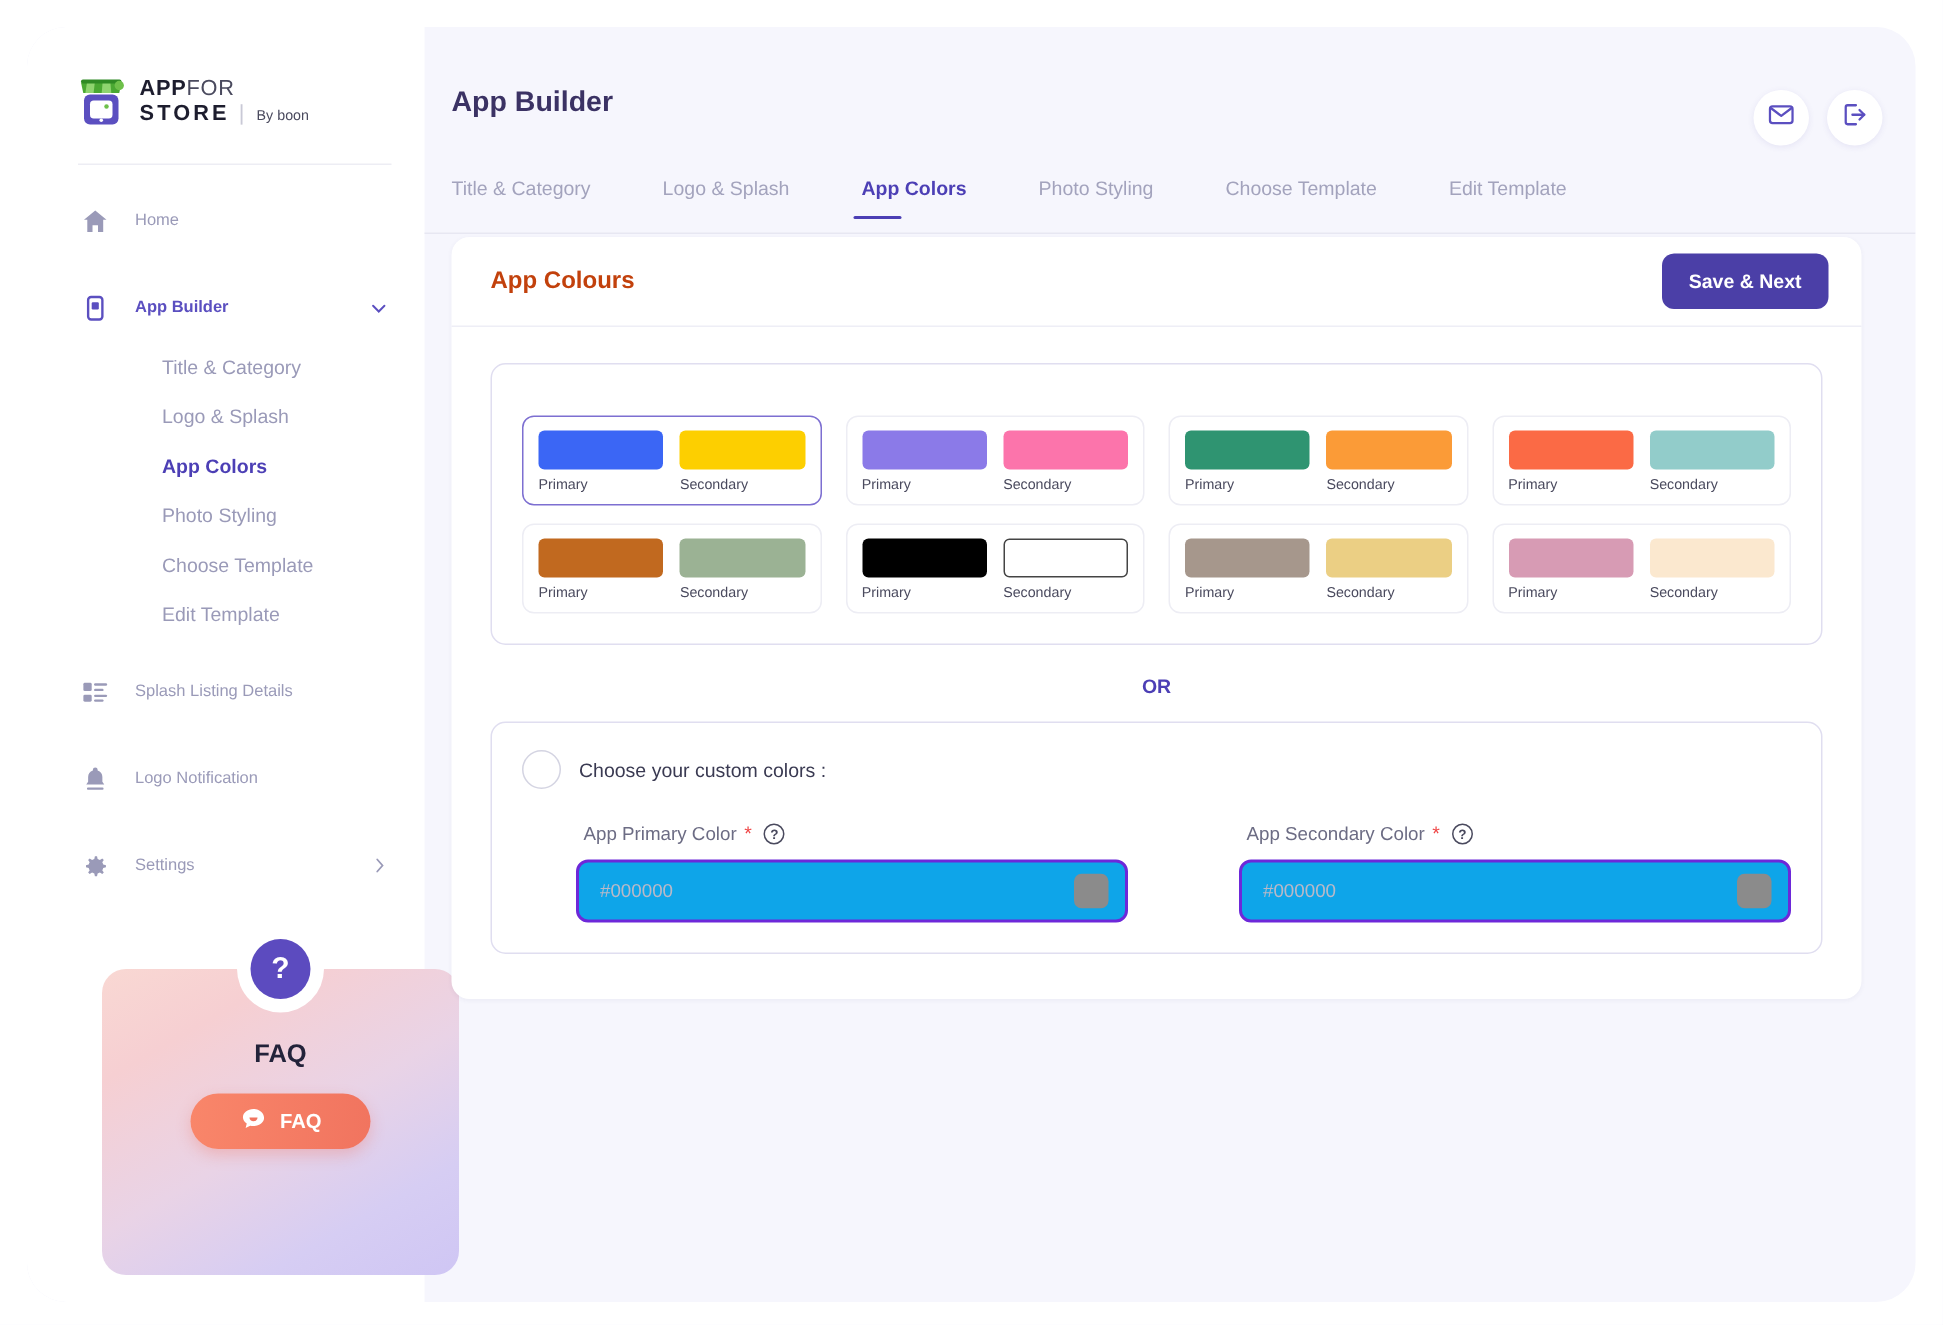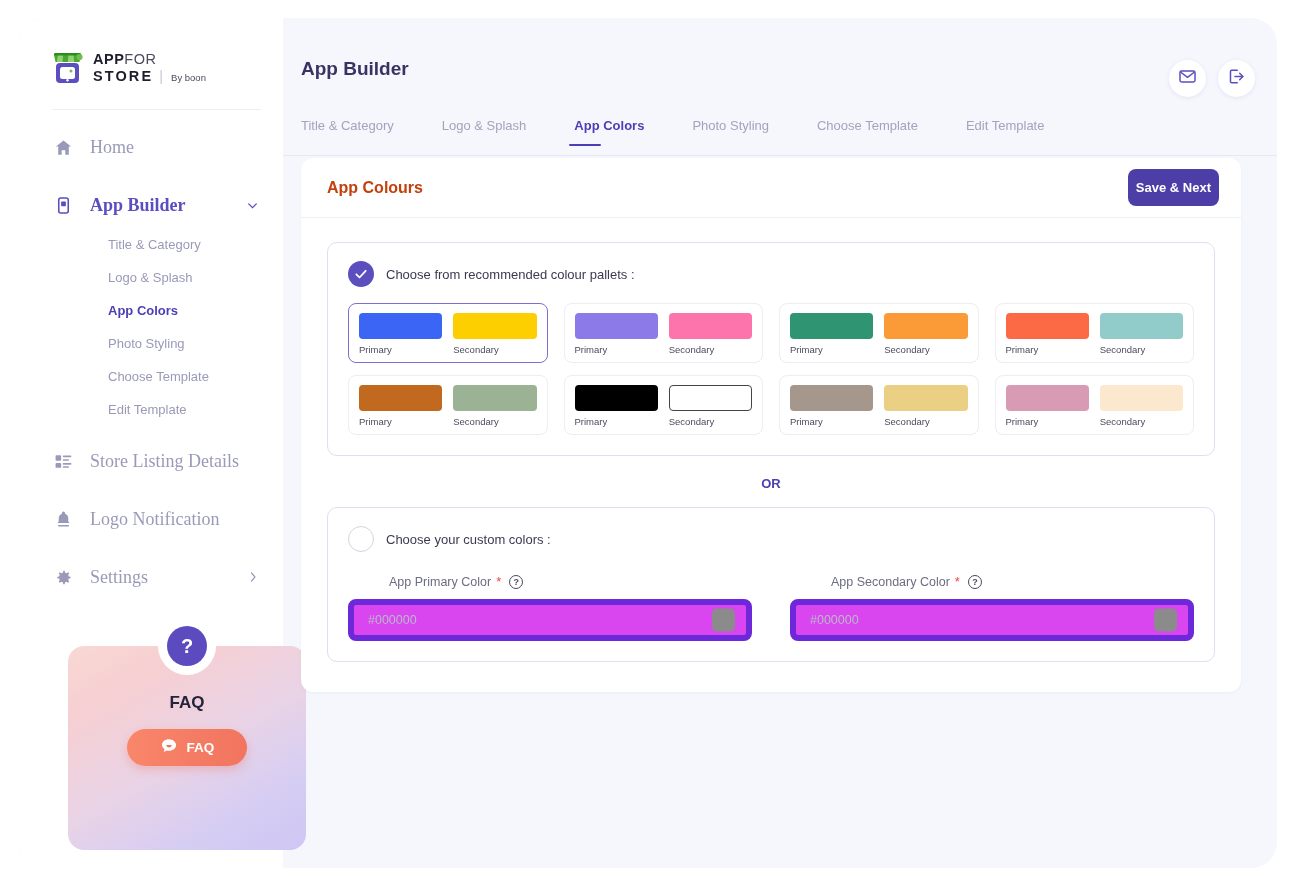--- a/index.html
+++ b/index.html
@@ -54,21 +54,21 @@
 
   .nav { padding-top: 14px; }
   .nav-item {
     display: flex; align-items: center;
     gap: 16px;
     height: 46px;
     padding: 0 24px 0 34px;
     cursor: pointer;
   }
   .nav-ico { width: 22px; flex: 0 0 22px; display: flex; align-items: center; justify-content: center; color: #9a9ab8; }
-  .nav-label { font-size: 18px; color: #9a9ab8; flex: 1; font-family: Liberation Serif, serif; }
+  .nav-label { font-size: 11px; color: #9a9ab8; flex: 1; }
   .nav-item.active .nav-label { color: #5b4fc0; font-weight: 600; }
   .nav-item.active .nav-ico { color: #5b4fc0; }
   .nav-chev { color: #9a9ab8; display: flex; }
   .nav-item.active .nav-chev { color: #5b4fc0; }
 
   .subnav { padding: 0 0 0 0; }
   .subnav-item {
     height: 33px;
     display: flex; align-items: center;
     padding-left: 90px;
@@ -170,21 +170,21 @@
     display: flex; align-items: center; justify-content: space-between;
     padding: 0 22px 0 26px;
   }
   #card-title { font-size: 16px; font-weight: 700; color: #c2410c; }
   #save-next {
     background: #4b3fa7;
     color: #fff;
     border: none;
     font-family: inherit;
     font-size: 13px; font-weight: 700;
-    padding: 11px 8px;
+    padding: 11px 18px;
     border-radius: 8px;
     cursor: pointer;
     margin-left: 28px;
   }
 
   #card-body { padding: 24px 26px 30px; }
 
   .panel {
     border: 1px solid #e0def0;
     border-radius: 10px;
@@ -241,24 +241,24 @@
   .help-ico {
     width: 14px; height: 14px; border-radius: 50%;
     border: 1.2px solid #4a4a5e; color: #4a4a5e;
     font-size: 9px; line-height: 12px; text-align: center;
     margin-left: 3px; cursor: pointer; font-weight: 700;
   }
   .color-input {
     margin-top: 10px;
     position: relative;
     height: 42px;
-    border: 6px solid #6d28d9;
+    border: 2px solid #6d28d9;
     border-radius: 8px;
-    background: #d946ef;
-    display: flex; align-items: center;
+    background: #0ea5e9;
+    display: flex; align-items: center; margin-left: 36px;
   }
   .color-input input {
     border: none; outline: none; background: transparent;
     font-family: inherit; font-size: 12.5px; color: #3a3a52;
     padding: 0 54px 0 14px; width: 100%; height: 100%;
   }
   .color-input input::placeholder { color: #b9b9c8; }
   .color-chip {
     position: absolute; right: 11px; top: 50%; transform: translateY(-50%);
     width: 23px; height: 23px; border-radius: 5px;
@@ -341,21 +341,21 @@
         <span class="nav-ico">
           <svg width="19" height="19" viewBox="0 0 24 24" fill="currentColor">
               <rect x="2" y="4" width="7" height="7" rx="1.2"></rect>
               <rect x="2" y="14" width="7" height="6" rx="1.2"></rect>
               <rect x="11" y="4.5" width="11" height="2" rx="1"></rect>
               <rect x="11" y="9" width="8" height="2" rx="1"></rect>
               <rect x="11" y="14" width="11" height="2" rx="1"></rect>
               <rect x="11" y="18" width="8" height="2" rx="1"></rect>
             </svg>
         </span>
-        <span class="nav-label">Store Listing Details</span>
+        <span class="nav-label">Splash Listing Details</span>
       </div>
 
       <div class="nav-gap"></div>
 
       <div class="nav-item">
         <span class="nav-ico">
           <svg width="19" height="19" viewBox="0 0 24 24" fill="currentColor">
               <path d="M12 2a2 2 0 0 1 2 2v.6a6 6 0 0 1 4 5.6v4l1.6 2.3H4.4L6 14.2v-4a6 6 0 0 1 4-5.6V4a2 2 0 0 1 2-2z"></path>
               <rect x="5" y="19" width="14" height="1.8" rx=".9"></rect>
             </svg>
@@ -446,28 +446,20 @@
     <div id="card">
 
       <div id="card-head">
         <div id="card-title">App Colours</div>
         <button id="save-next">Save &amp; Next</button>
       </div>
 
       <div id="card-body">
 
         <div class="panel">
-          <div class="panel-head">
-            <div class="check-circle">
-              <svg width="14" height="14" viewBox="0 0 24 24" fill="none" stroke="#ffffff" stroke-width="3" stroke-linecap="round" stroke-linejoin="round">
-                  <polyline points="4,12.5 9.5,18 20,6.5"></polyline>
-                </svg>
-            </div>
-            <div class="panel-label">Choose from recommended colour pallets :</div>
-          </div>
 
           <div class="pallets">
 
             <div class="pallet selected">
               <div class="sw-col">
                 <div class="sw" style="background:#3b66f5"></div>
                 <div class="sw-cap">Primary</div>
               </div>
               <div class="sw-col">
                 <div class="sw" style="background:#fdcf00"></div>

